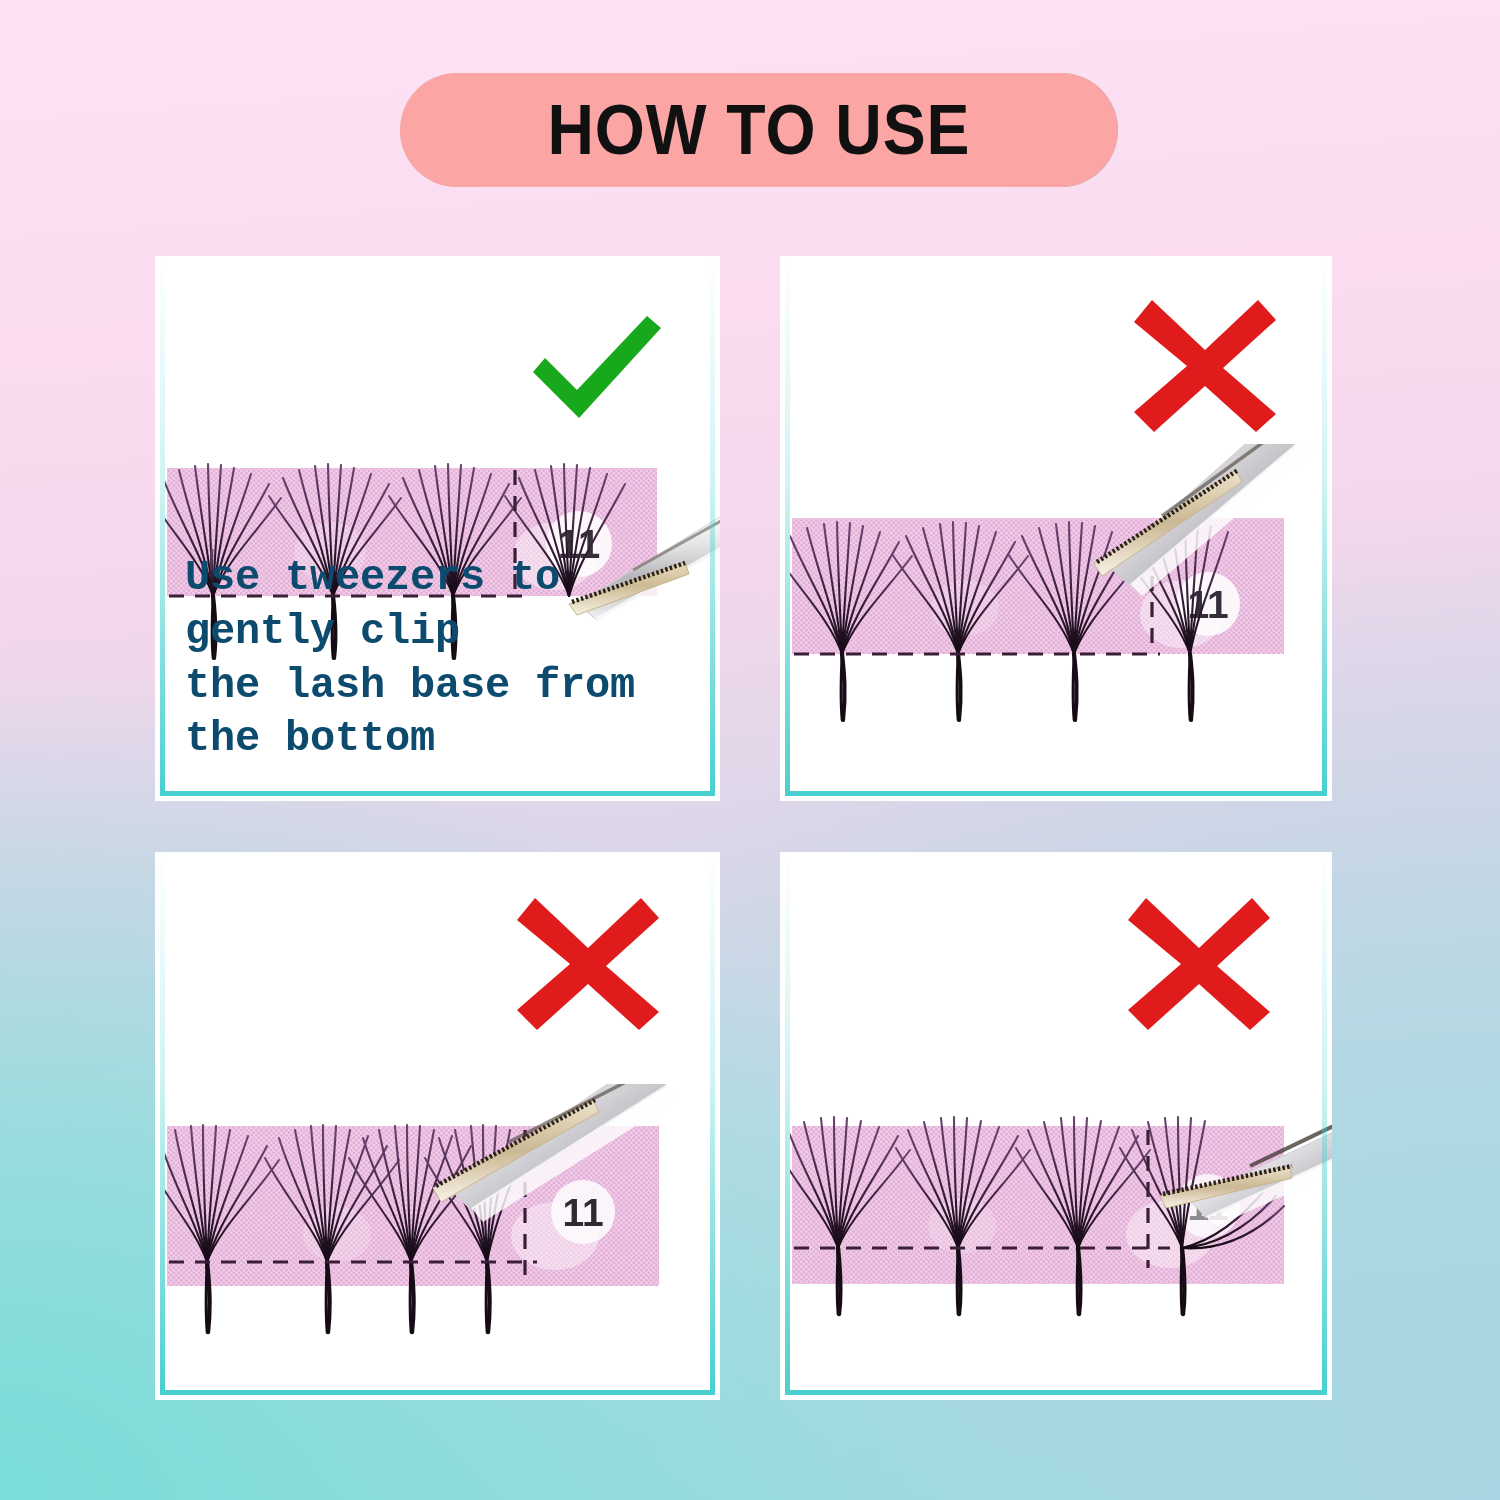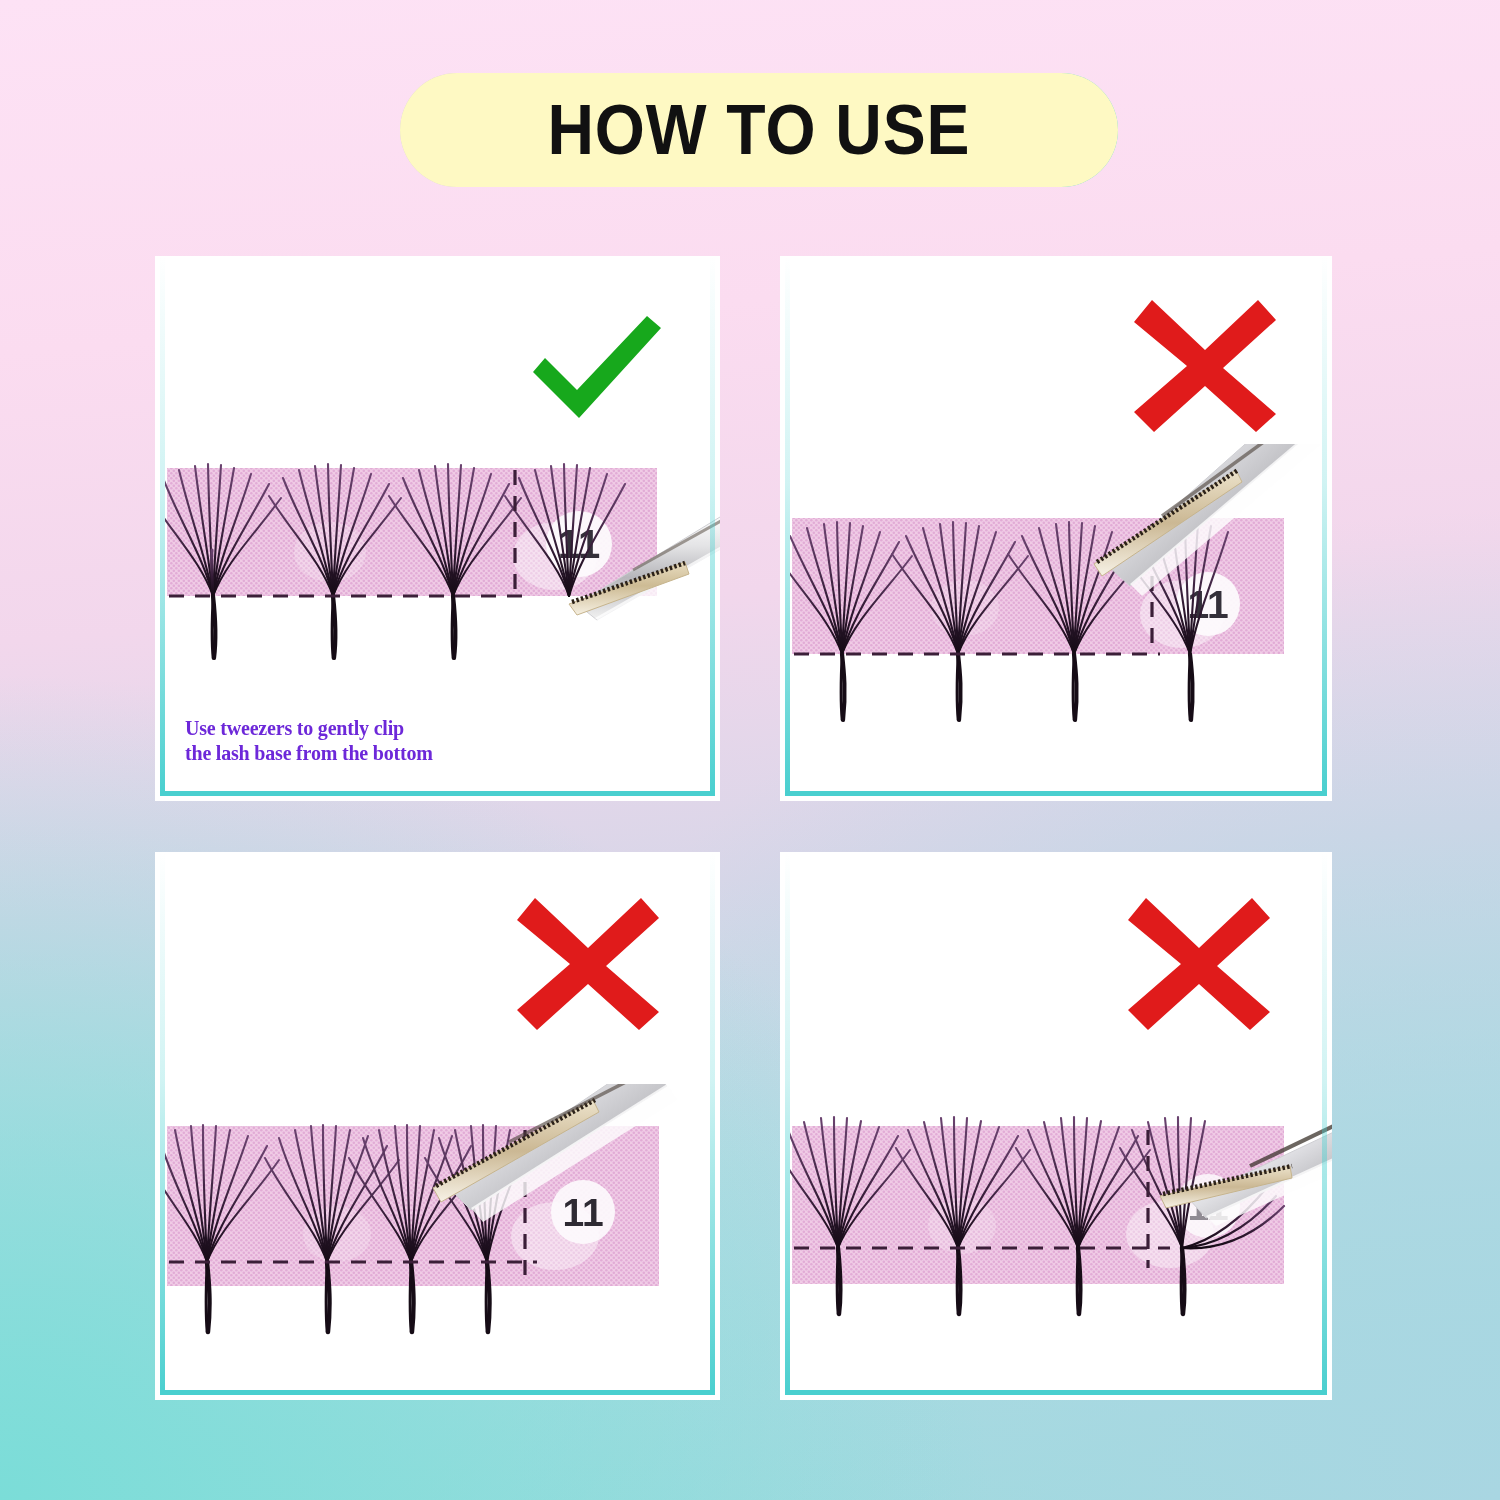--- a/index.html
+++ b/index.html
@@ -10,21 +10,21 @@
       radial-gradient(120% 100% at 0% 100%, #7BDDD8 0%, rgba(123,221,216,0) 55%),
       radial-gradient(120% 110% at 100% 100%, #A9D6E2 0%, rgba(169,214,226,0) 60%),
       linear-gradient(176deg, #FDE2F5 0%, #FBDCF0 22%, #F2D7EC 40%, #D8D6E8 58%, #B9DCE4 76%, #9ADCDD 100%);
     overflow:hidden;
   }
   .stage{position:relative;width:1500px;height:1500px;}
 
   
   .title-pill{
     position:absolute;left:400px;top:73px;width:712px;height:108px;
-    background:#fef9c3;border-radius:60px;
+    background:#fca5a5;border-radius:60px;
     border:3px solid transparent;
     box-shadow:0 0 0 3px rgba(69,208,208,0.0);
     display:flex;align-items:center;justify-content:center;
   }
   .title-pill::before{
     content:"";position:absolute;left:-3px;top:-3px;right:-3px;bottom:-3px;
     border-radius:63px;
     background:linear-gradient(125deg,#cfc9da 0%,#d7d2e2 28%,#8fd9d8 62%,#45D0D0 100%);
     z-index:-1;
   }
@@ -60,23 +60,23 @@
   #panel3{left:155px;top:852px;width:565px;height:548px;}
   #panel4{left:780px;top:852px;width:552px;height:548px;}
 
   
   .mark{position:absolute;}
   .mark svg{display:block;}
 
   
   .caption{
     position:absolute;left:30px;bottom:34px;
-    font-size:20px;font-weight:bold;color:#6d28d9;
+    font-size:42px;font-weight:bold;color:#0c4a6e;
     line-height:1.28;letter-spacing:-0.2px;white-space:pre-line;
-    font-family:Liberation Serif, serif;
+    font-family:Liberation Mono, monospace;
   }
 
   
   .scene{position:absolute;left:0;width:100%;padding-left:10px;}
   .scene svg{display:block;width:100%;height:100%;}
 </style>
 </head>
 <body>
 
 <div class="stage">

